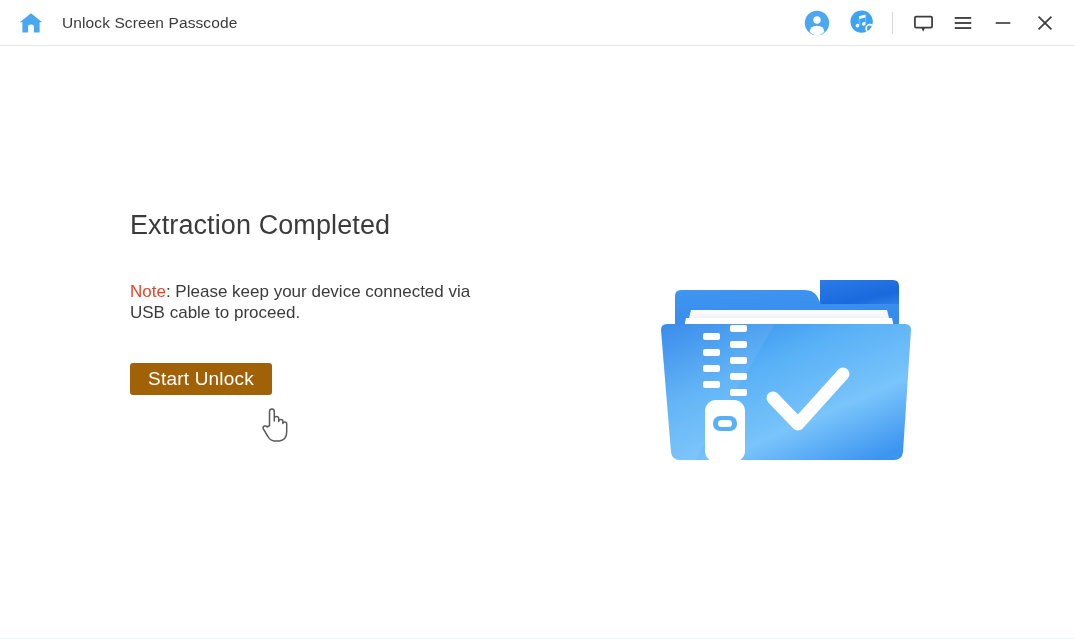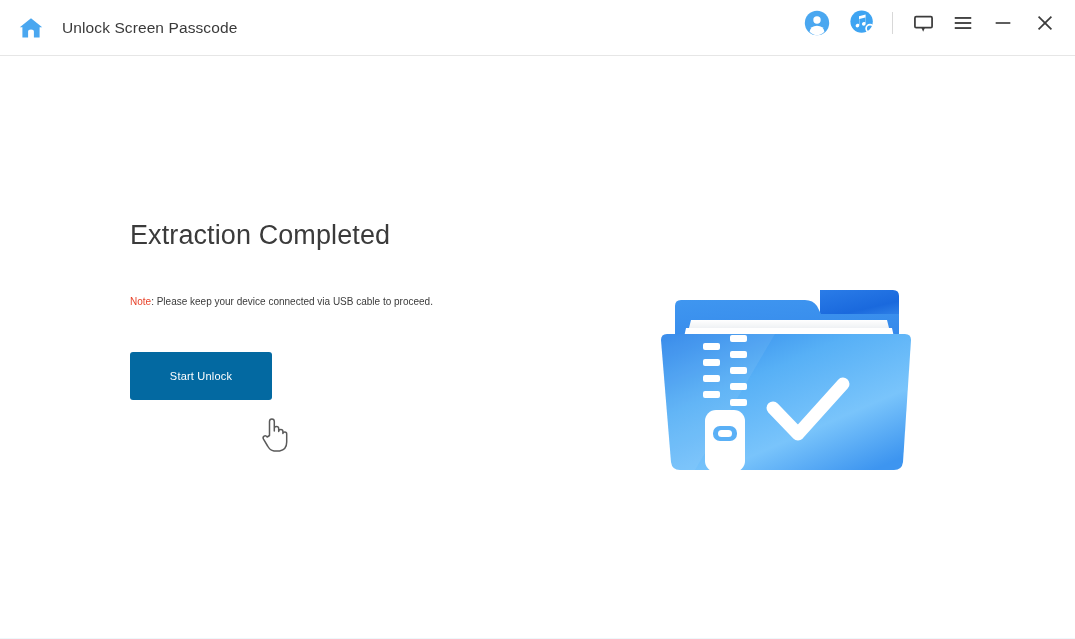--- a/index.html
+++ b/index.html
@@ -15,21 +15,21 @@
     width: 1075px;
     height: 639px;
     background: #ffffff;
     border-bottom: 1px solid #eef8fb;
     overflow: hidden;
   }
 
   
   .titlebar {
     position: relative;
-    height: 56px;
+    height: 46px;
     width: 100%;
     background: #ffffff;
     border-bottom: 1px solid #e6e6e6;
     display: flex;
     align-items: center;
     text-align: right;
   }
   .home-icon {
     margin-left: 18px;
     width: 26px;
@@ -87,36 +87,36 @@
   }
   .headline {
     font-size: 27px;
     font-weight: 400;
     color: #3b3b3b;
     letter-spacing: .1px;
     line-height: 1.25;
   }
   .note-para {
     margin-top: 38px;
-    font-size: 10px;
+    font-size: 17px;
     line-height: 21px;
     color: #3b3b3b;
     max-width: 345px;
   }
   .note-label { color: #e8432a; }
 
   .primary-btn {
     margin-top: 40px;
     width: 142px;
-    height: 48px;
-    background: #0369a1;
+    height: 32px;
+    background: #a16207;
     border: none;
     border-radius: 3px;
     color: #ffffff;
-    font-size: 11px;
+    font-size: 19px;
     font-family: "Liberation Sans", sans-serif;
     letter-spacing: .2px;
     cursor: pointer;
     display: block;
   }
 
   
   .cursor-hand {
     position: absolute;
     left: 258px;

